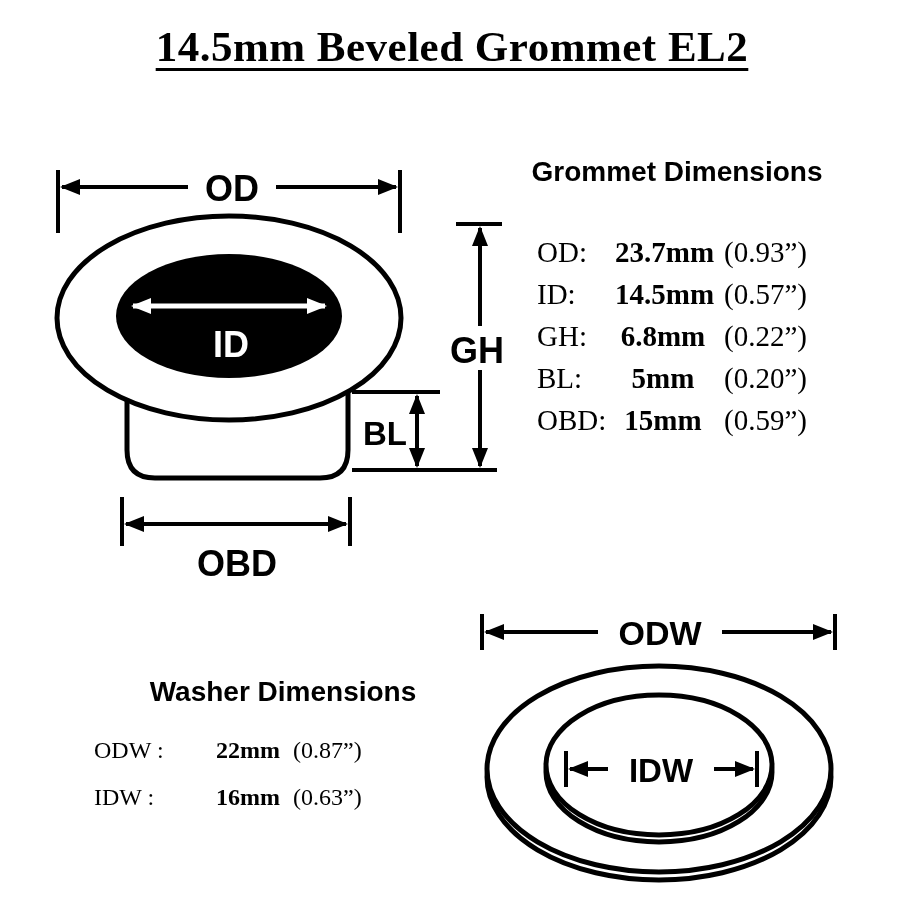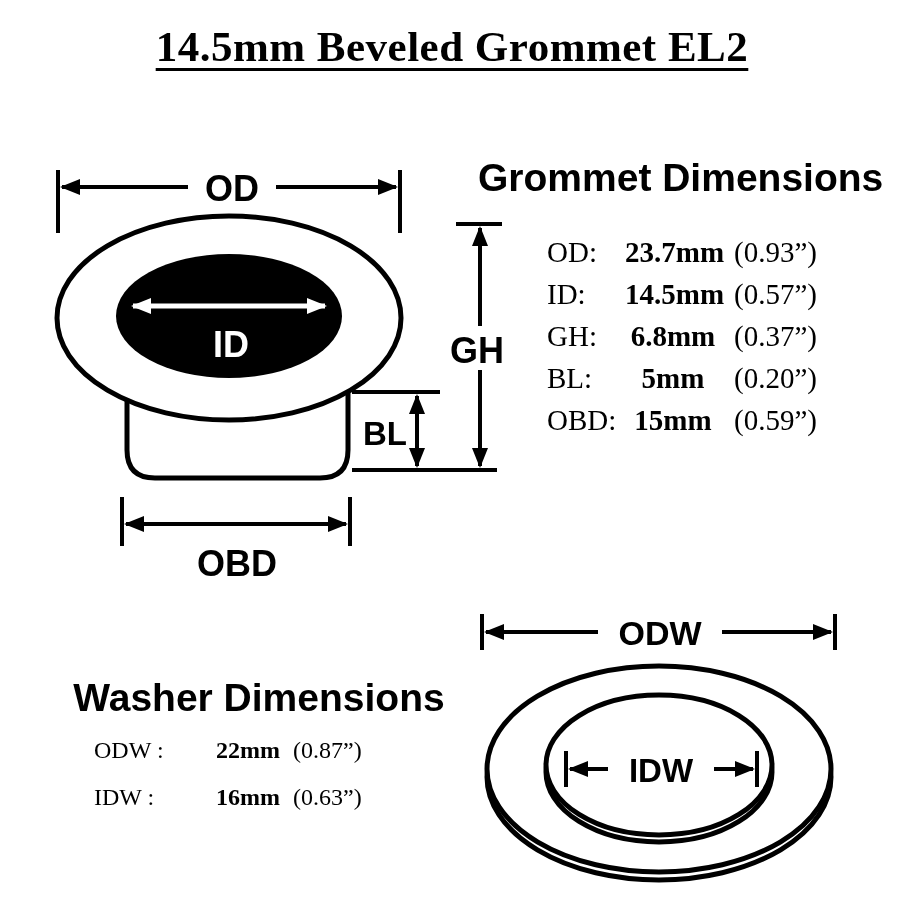--- a/index.html
+++ b/index.html
@@ -3,25 +3,25 @@
 <meta charset="utf-8">
 <style>
   html,body{margin:0;padding:0;background:#fff;}
   .page{position:relative;width:904px;height:904px;background:#fff;color:#000;overflow:hidden;
         font-family:"Liberation Serif",serif;border-radius:6px;}
   .title{position:absolute;left:0;right:0;top:22px;text-align:center;
          font-family:"Liberation Serif",serif;font-weight:bold;font-size:43px;letter-spacing:.5px;}
   .title span{text-decoration:underline;text-decoration-thickness:3px;text-underline-offset:7px;}
   .svg-layer{position:absolute;left:0;top:0;}
   .sec-heading{position:absolute;font-family:"Liberation Sans",sans-serif;font-weight:bold;
-               font-size:39px;text-align:center;white-space:nowrap;}
+               font-size:28px;text-align:center;white-space:nowrap;}
   .g-heading{left:478px;top:156px;width:398px;}
-  .w-heading{left:72px;top:676px;width:374px;}
+  .w-heading{left:96px;top:676px;width:374px;}
   .dim-table{position:absolute;display:grid;font-family:"Liberation Serif",serif;}
-  .g-table{left:537px;top:231px;grid-template-columns:78px 96px auto;font-size:29px;line-height:42px;margin-left:10px;}
+  .g-table{left:537px;top:231px;grid-template-columns:78px 96px auto;font-size:29px;line-height:42px;}
   .w-table{left:94px;top:727px;grid-template-columns:100px 86px auto;font-size:24px;line-height:47px;}
   .dim-row{display:contents;}
   .dim-label{text-align:left;white-space:nowrap;}
   .dim-value{font-weight:bold;white-space:nowrap;}
   .g-table .dim-value{text-align:center;}
   .w-table .dim-value{text-align:right;}
   .dim-inches{padding-left:13px;text-align:center;white-space:nowrap;}
   svg text{font-family:"Liberation Sans",sans-serif;font-weight:bold;}
 </style>
 </head>
@@ -113,21 +113,21 @@
       <span class="dim-inches">(0.93”)</span>
     </div>
     <div class="dim-row">
       <span class="dim-label">ID:</span>
       <span class="dim-value">14.5mm</span>
       <span class="dim-inches">(0.57”)</span>
     </div>
     <div class="dim-row">
       <span class="dim-label">GH:</span>
       <span class="dim-value">6.8mm</span>
-      <span class="dim-inches">(0.37”)</span>
+      <span class="dim-inches">(0.22”)</span>
     </div>
     <div class="dim-row">
       <span class="dim-label">BL:</span>
       <span class="dim-value">5mm</span>
       <span class="dim-inches">(0.20”)</span>
     </div>
     <div class="dim-row">
       <span class="dim-label">OBD:</span>
       <span class="dim-value">15mm</span>
       <span class="dim-inches">(0.59”)</span>

